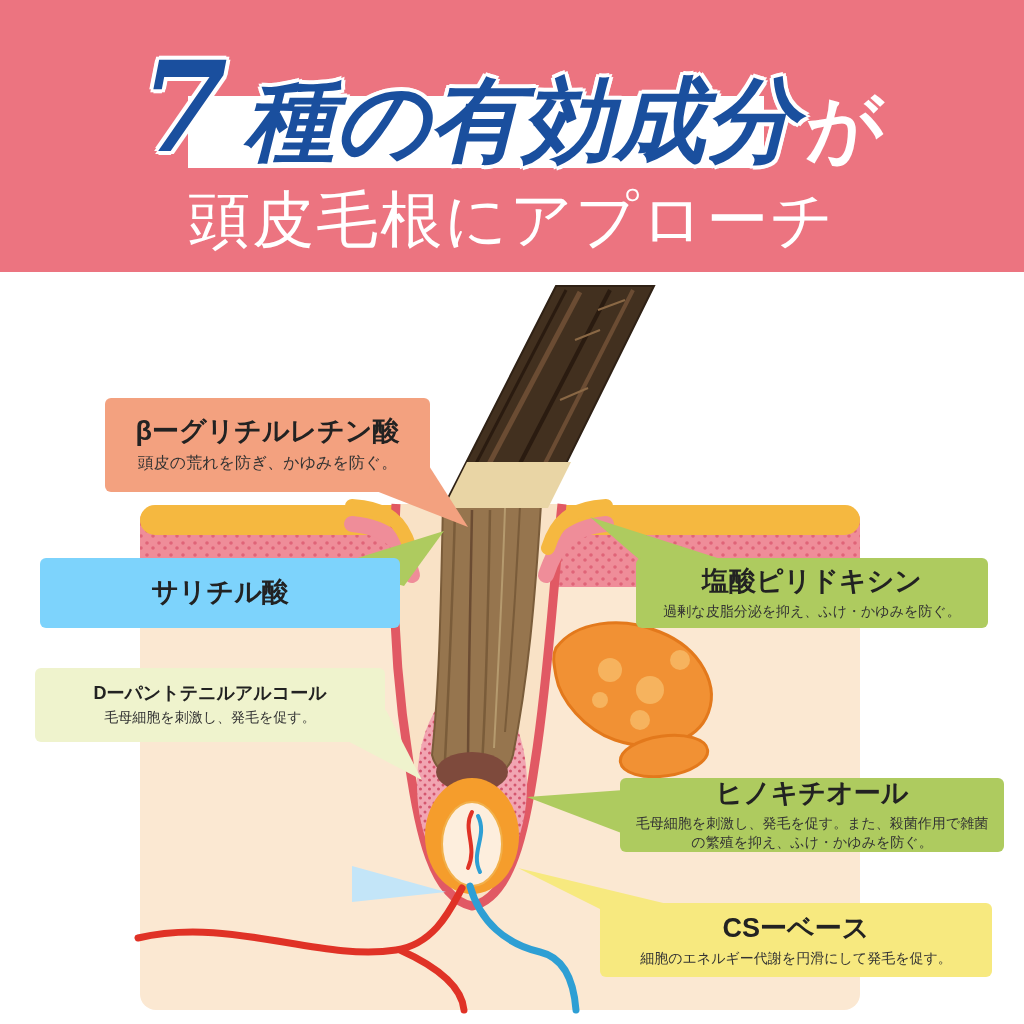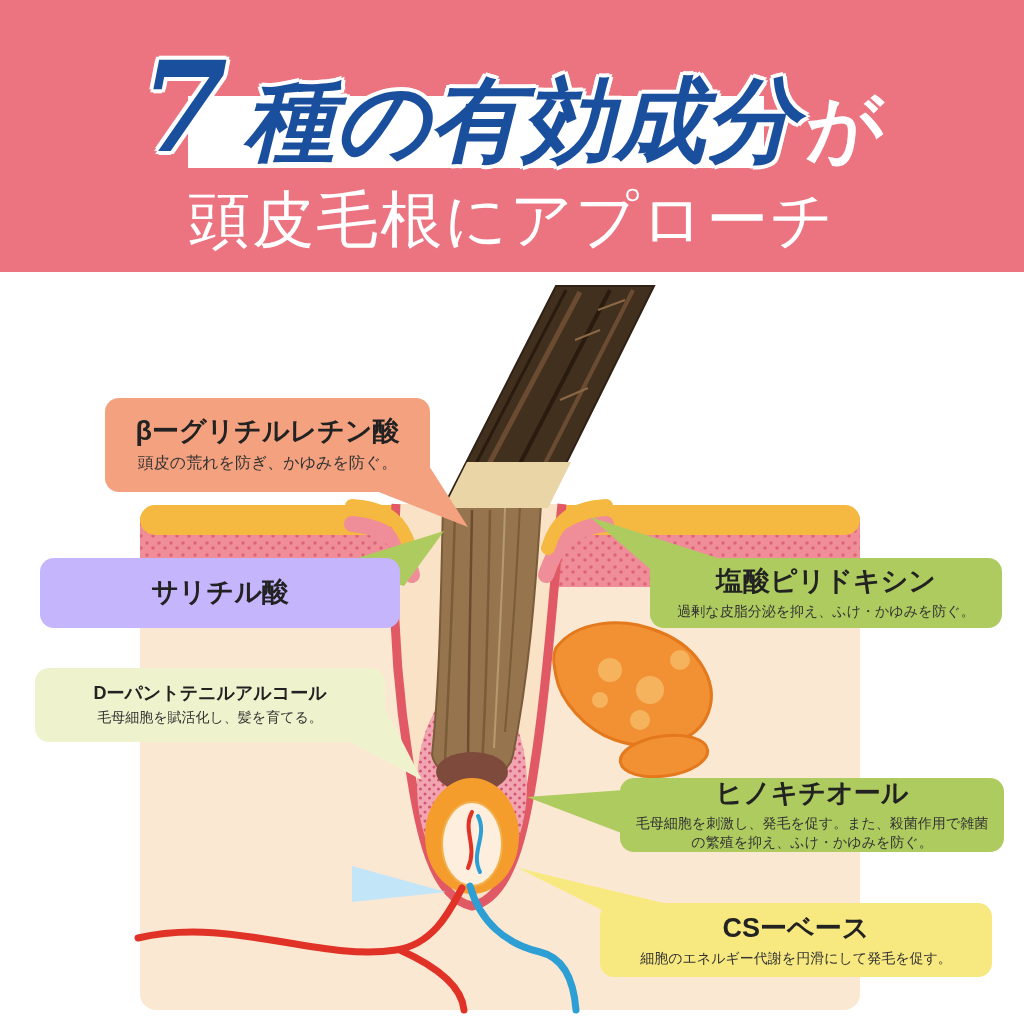--- a/index.html
+++ b/index.html
@@ -19,32 +19,32 @@
   .t-main{font-size:92px;padding-bottom:4px;margin-left:16px;}
   .t-suffix{font-size:76px;color:#ffffff;font-weight:bold;font-family:"DejaVu Serif",serif;
             line-height:1;margin-left:8px;padding-bottom:4px;}
   .t-sub{position:absolute;left:0;top:178px;width:100%;text-align:center;color:#ffffff;
          font-size:62px;font-weight:normal;font-family:"DejaVu Serif",serif;letter-spacing:2px;}
 
   
   .art{position:absolute;left:0;top:0;width:1024px;height:1024px;pointer-events:none;}
 
   
-  .callout{position:absolute;border-radius:14px;display:flex;flex-direction:column;
+  .callout{position:absolute;border-radius:6px;display:flex;flex-direction:column;
            justify-content:center;text-align:center;color:#222;
            padding:0 12px;box-sizing:border-box;}
   .co-title{font-weight:bold;font-size:27px;line-height:1.15;white-space:nowrap;}
   .co-desc{font-size:14px;margin-top:5px;line-height:1.35;color:#333;}
   .co-beta      {left:105px;top:398px;width:325px;height:94px;background:#f3a17f;}
   .co-beta .co-desc{font-size:16px;}
-  .co-salicylic {left:40px; top:558px;width:360px;height:70px;background:#c4b5fd;}
+  .co-salicylic {left:40px; top:558px;width:360px;height:70px;background:#7dd3fc;}
   .co-dpant     {left:35px; top:668px;width:350px;height:74px;background:#eff3cd;}
   .co-dpant .co-title{font-size:18px;}
   .co-kamigen   {left:145px;top:850px;width:220px;height:68px;background:#c3e5f8;}
-  .co-pyridoxine{left:650px;top:558px;width:352px;height:70px;background:#aecb5f;}
+  .co-pyridoxine{left:636px;top:558px;width:352px;height:70px;background:#aecb5f;}
   .co-hinokitiol{left:620px;top:778px;width:384px;height:74px;background:#aecb5f;}
   .co-cs        {left:600px;top:903px;width:392px;height:74px;background:#f7e97f;}
 </style>
 </head>
 <body>
 
 <div class="page">
 
   <div class="header">
     <div class="title-stripe"></div>
@@ -151,21 +151,21 @@
     <div class="co-title">βーグリチルレチン酸</div>
     <div class="co-desc">頭皮の荒れを防ぎ、かゆみを防ぐ。</div>
   </div>
 
   <div class="callout co-salicylic">
     <div class="co-title">サリチル酸</div>
   </div>
 
   <div class="callout co-dpant">
     <div class="co-title">Dーパントテニルアルコール</div>
-    <div class="co-desc">毛母細胞を賦活化し、髪を育てる。</div>
+    <div class="co-desc">毛母細胞を刺激し、発毛を促す。</div>
   </div>
 
 
   <div class="callout co-pyridoxine">
     <div class="co-title">塩酸ピリドキシン</div>
     <div class="co-desc">過剰な皮脂分泌を抑え、ふけ・かゆみを防ぐ。</div>
   </div>
 
   <div class="callout co-hinokitiol">
     <div class="co-title">ヒノキチオール</div>

